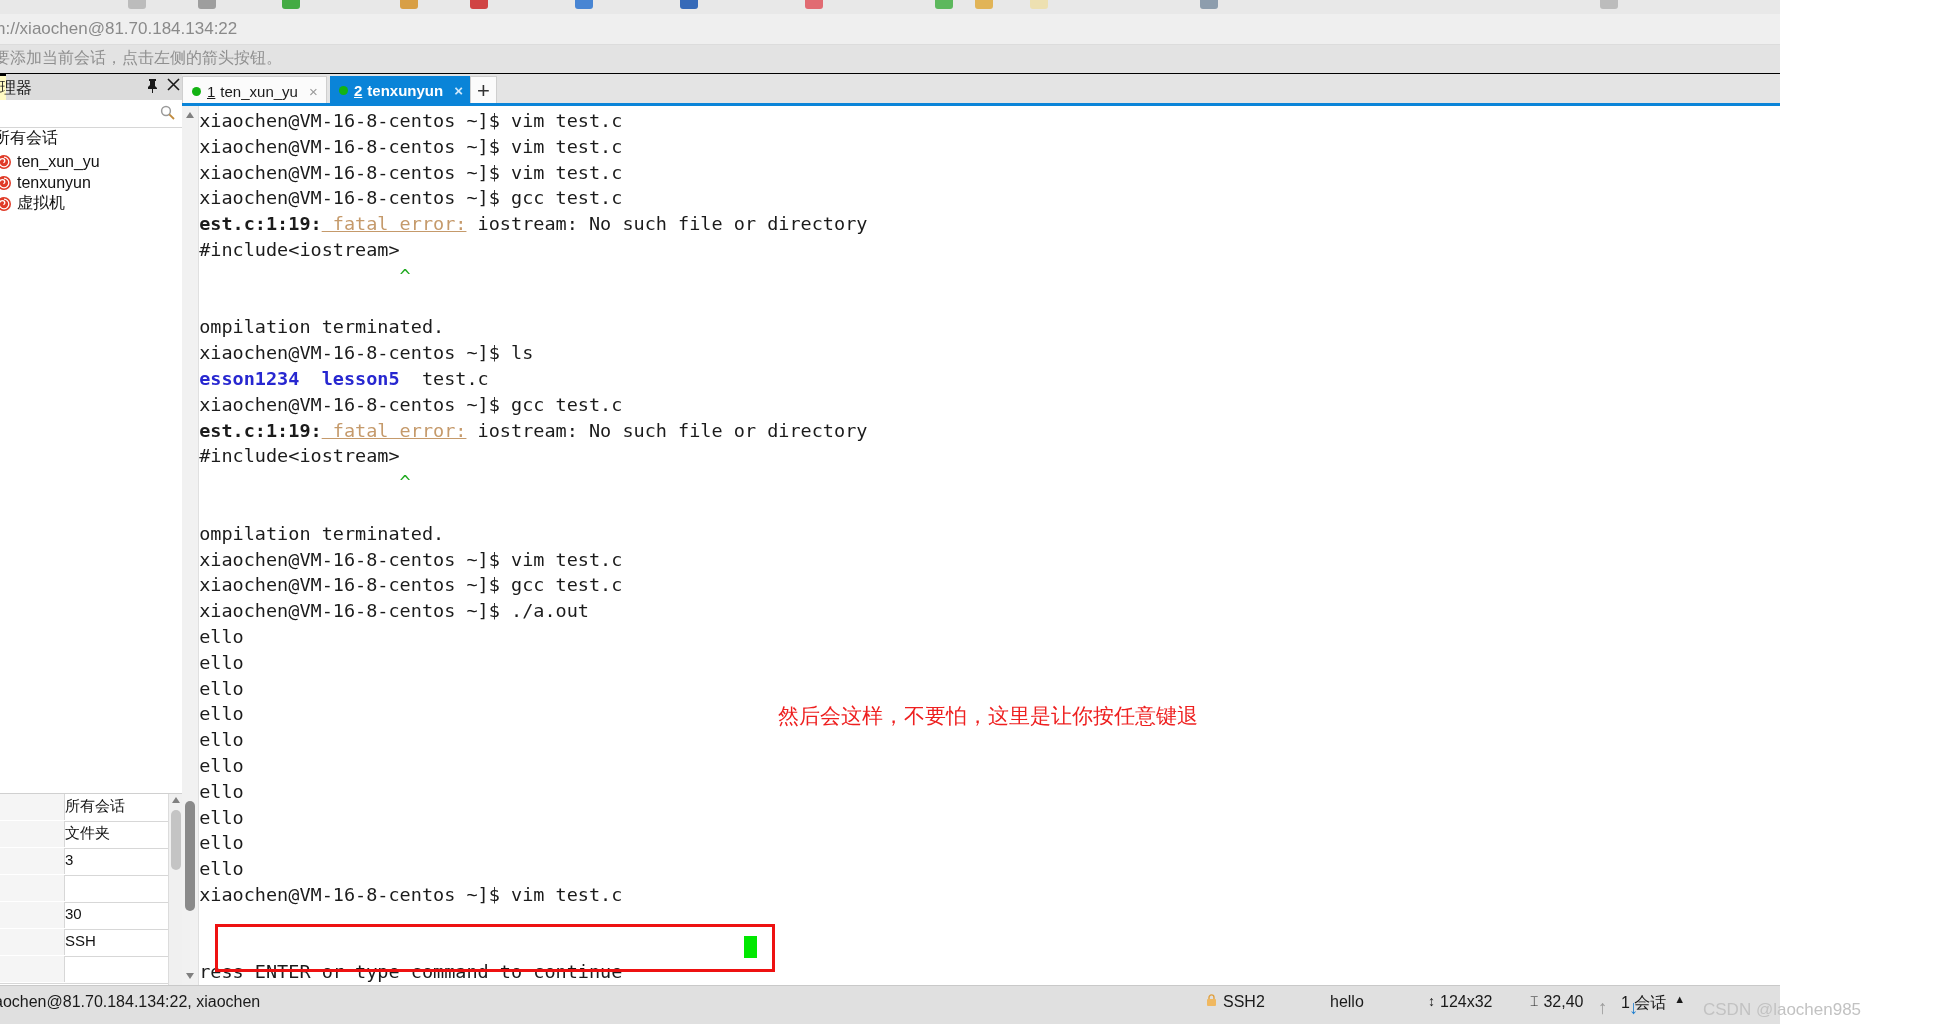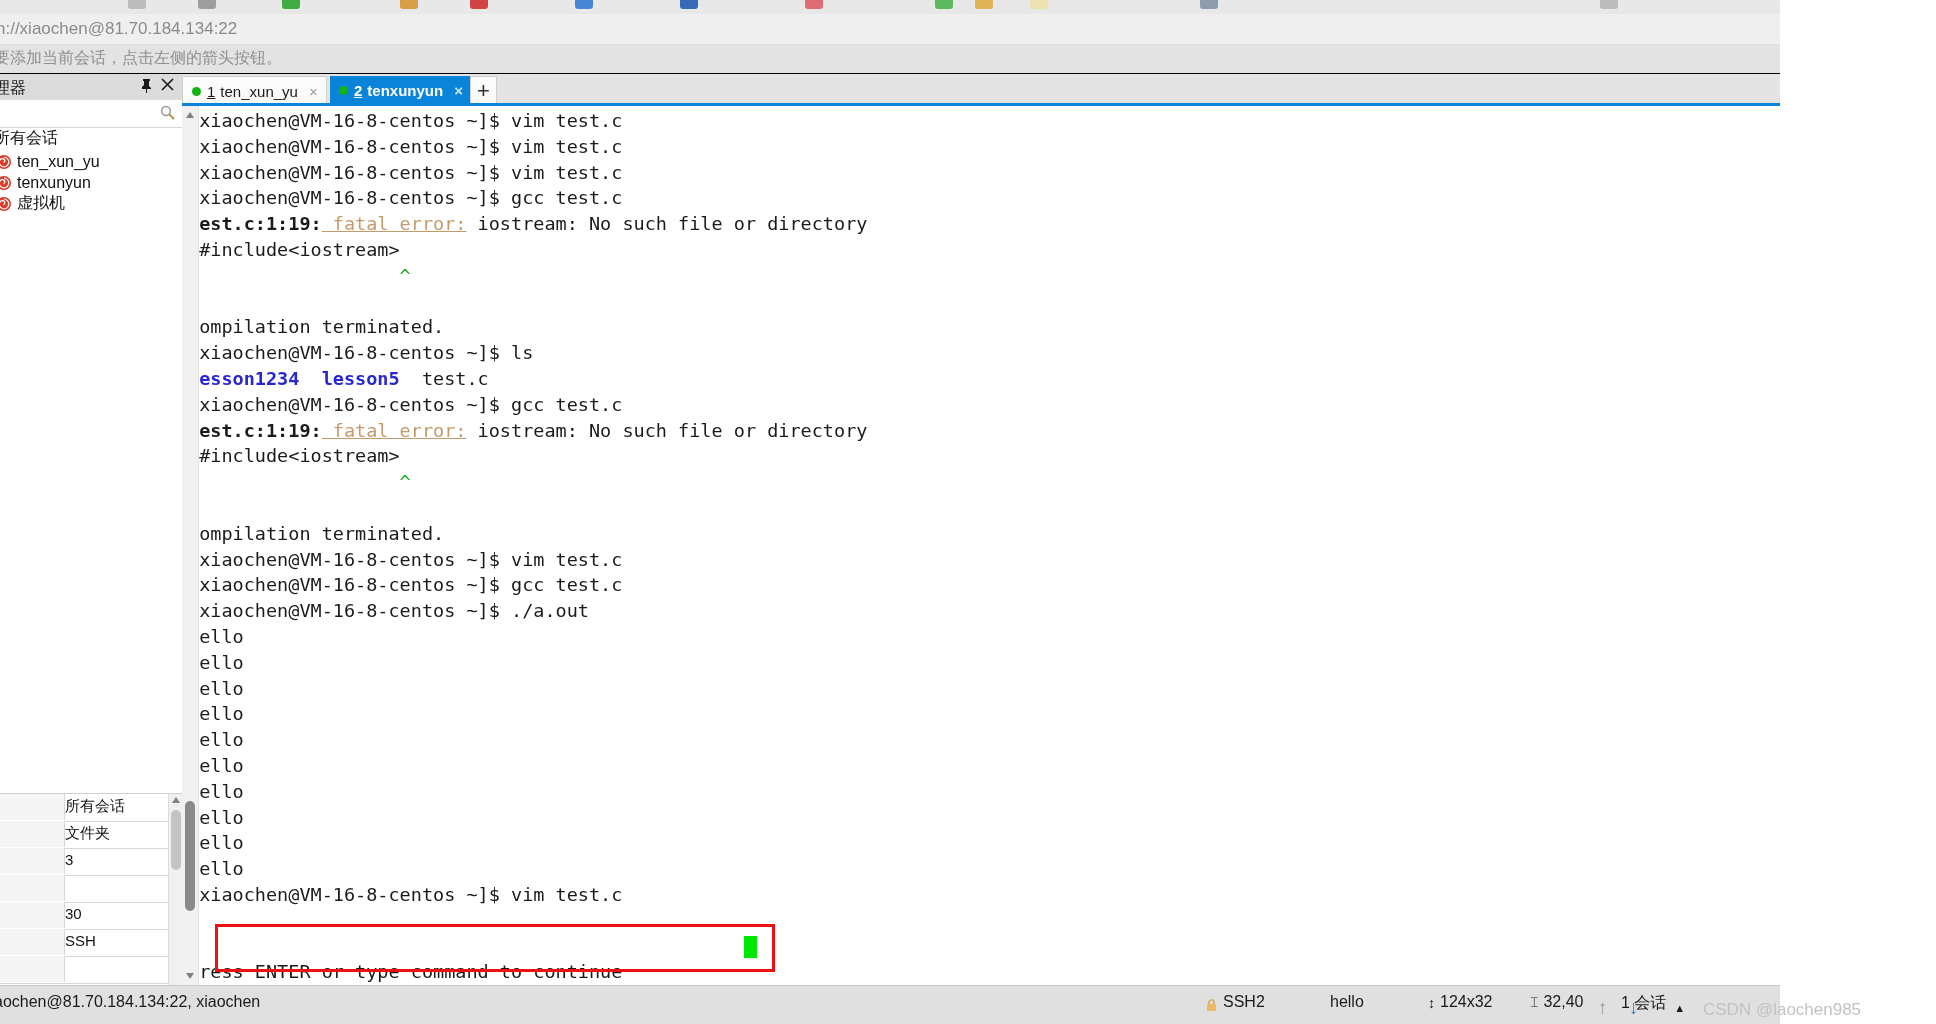--- a/index.html
+++ b/index.html
@@ -18,21 +18,21 @@
   .addrbar{position:absolute;left:0;top:14px;width:1780px;height:30px;background:#efefef;
            border-bottom:1px solid #dcdcdc;}
   .addrtext{position:absolute;left:-4px;top:5px;font-size:17px;color:#8a8a8a;white-space:nowrap;}
 
   
   .hintbar{position:absolute;left:0;top:45px;width:1780px;height:28px;background:#e3e3e3;
            border-bottom:3px solid #000000;}
   .hinttext{position:absolute;left:-6px;top:3px;font-size:16px;color:#8f8f8f;white-space:nowrap;}
 
   
-  .sm-header{position:absolute;left:0;top:74px;width:182px;height:26px;background:#dcdcdc;}
+  .sm-header{position:absolute;left:6px;top:74px;width:182px;height:26px;background:#dcdcdc;}
   .sm-title{position:absolute;left:-6px;top:4px;font-size:16px;color:#1a1a1a;white-space:nowrap;}
   .sm-pin{position:absolute;left:140px;top:4px;font-size:15px;color:#1a1a1a;cursor:pointer;}
   .sm-close{position:absolute;left:161px;top:3px;font-size:16px;color:#1a1a1a;cursor:pointer;}
 
   .sm-search{position:absolute;left:0;top:100px;width:182px;height:27px;background:#ffffff;
              border-bottom:1px solid #d6d6d6;}
   .sm-search-ico{position:absolute;right:7px;top:5px;width:15px;height:15px;}
 
   .sm-tree{position:absolute;left:0;top:128px;width:182px;height:665px;background:#ffffff;}
   .tree-root{position:absolute;left:-6px;top:0px;font-size:16px;color:#111;white-space:nowrap;}
@@ -92,21 +92,21 @@
          line-height:38px;white-space:nowrap;}
   .redbox{position:absolute;left:215px;top:924px;width:560px;height:48px;
           border:3px solid #ee1111;box-sizing:border-box;background:transparent;}
   .cursorblk{position:absolute;left:744px;top:936px;width:13px;height:22px;background:#00e800;}
 
   
   .statusbar{position:absolute;left:0;top:985px;width:1780px;height:39px;background:#e0e0e0;
              border-top:1px solid #c9c9c9;}
   .sb-left{position:absolute;left:-6px;top:7px;font-size:16px;color:#1a1a1a;white-space:nowrap;}
   .sb-item{position:absolute;top:7px;font-size:16px;color:#1a1a1a;white-space:nowrap;
-           display:flex;align-items:flex-end;}
+           display:flex;align-items:flex-start;}
   .lockico{width:11px;height:13px;margin-right:6px;flex:0 0 auto;}
   .sb-caret{margin-left:8px;font-size:11px;}
   .arrowup{position:absolute;left:1598px;top:11px;font-size:19px;color:#9c9c9c;}
   .arrowdn{position:absolute;left:1629px;top:11px;font-size:19px;color:#1f7fd0;}
 
   
   .wm{position:absolute;left:1703px;top:1000px;font-size:17px;color:#c2c2c2;white-space:nowrap;}
 </style>
 </head>
 <body>
@@ -281,20 +281,21 @@
 </div>
   </div>
 
   <div class="term-sb">
     <div class="term-sb-up"></div>
     <div class="term-sb-thumb"></div>
     <div class="term-sb-dn"></div>
   </div>
 
   <div class="annot">
+    <div>然后会这样，不要怕，这里是让你按任意键退</div>
   </div>
   <div class="redbox"></div>
   <div class="cursorblk"></div>
 
   <div class="statusbar">
     <div class="sb-left">aochen@81.70.184.134:22, xiaochen</div>
     <div class="sb-item" style="left:1206px">
       <span class="lockico">
         <svg width="11" height="13" viewBox="0 0 11 13">
             <path d="M3 5V3.4a2.5 2.5 0 0 1 5 0V5" fill="none" stroke="#e0a040" stroke-width="1.4"></path>

